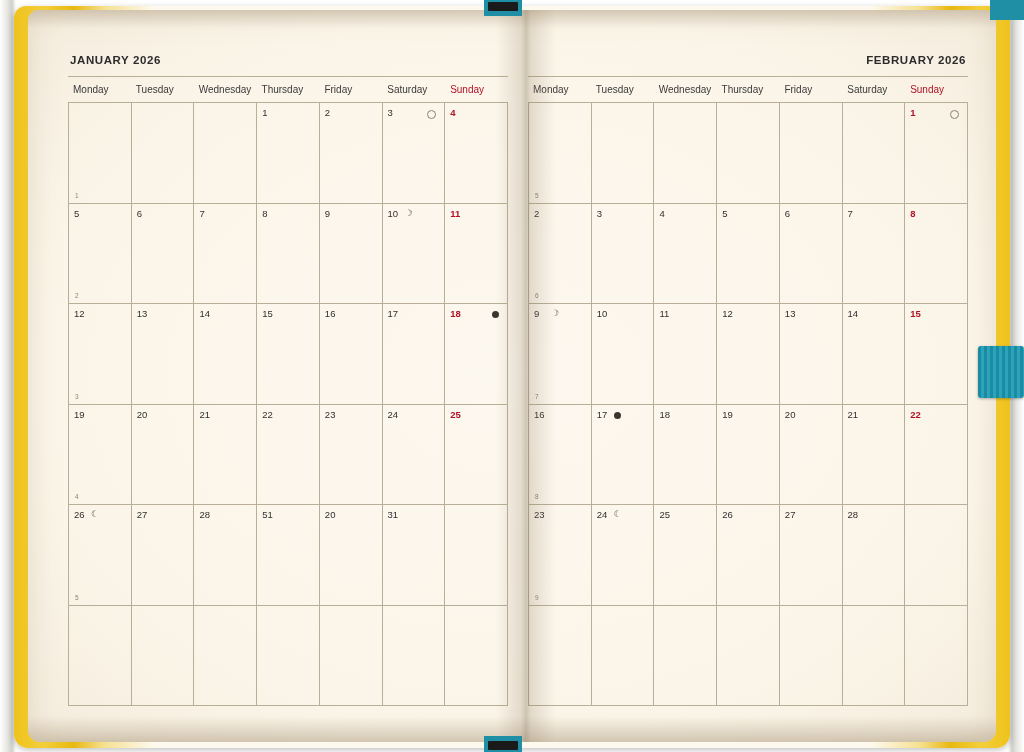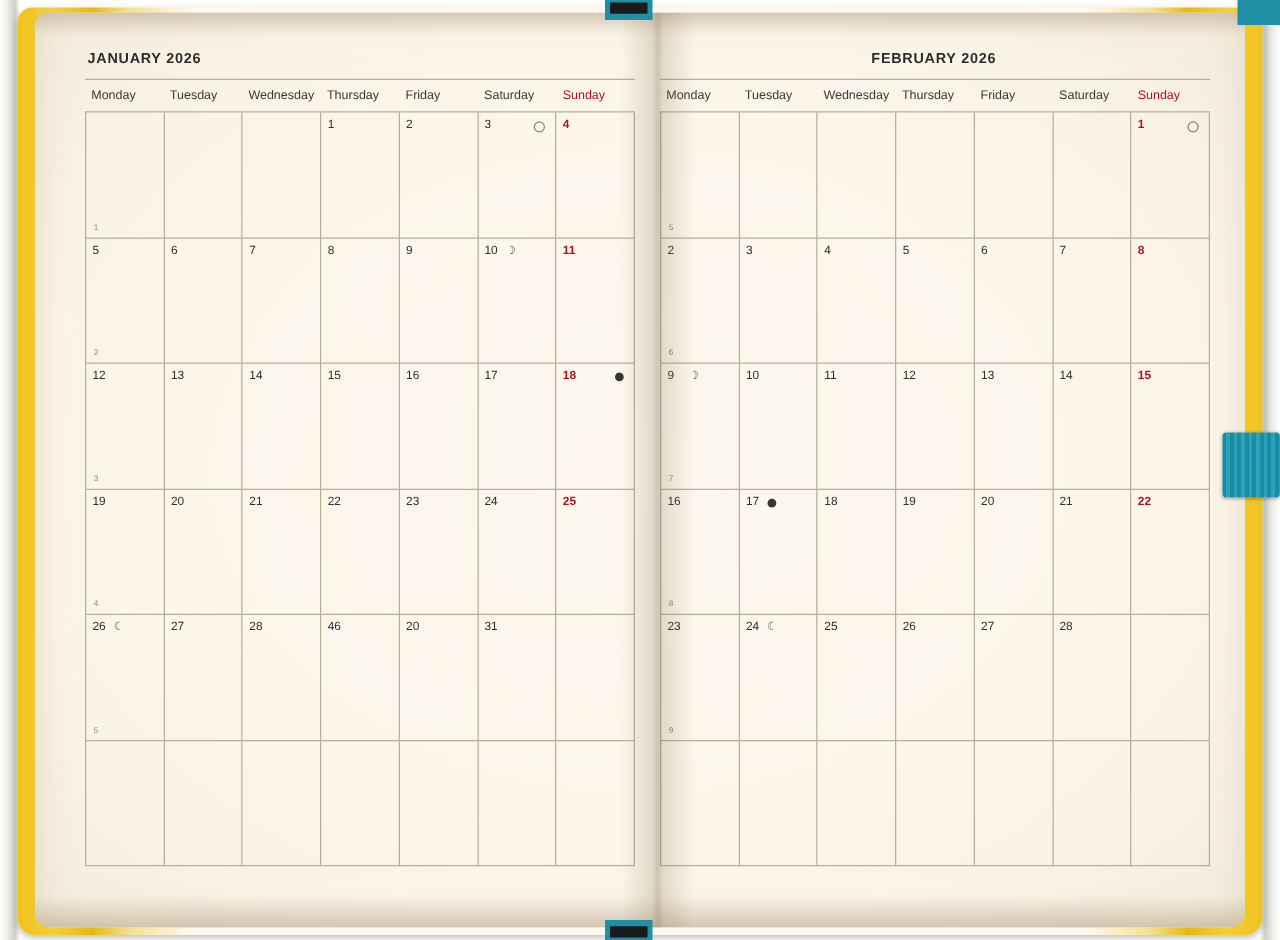--- a/index.html
+++ b/index.html
@@ -121,24 +121,24 @@
     height: 732px;
   }
   .page-left  { left: 40px; }
   .page-right { left: 500px; }
 
   .page-title {
     font-size: 11.5px;
     font-weight: bold;
     letter-spacing: 0.6px;
     color: #2c2c2c;
-    padding-top: 31px;
+    padding-top: 44px;
   }
   .page-left .page-title { text-align: left; padding-left: 2px; }
-  .page-right .page-title { text-align: center; padding-right: 2px; }
+  .page-right .page-title { text-align: right; padding-right: 2px; }
 
   .title-rule {
     margin-top: 10px;
     height: 1px;
     background: #b9ae98;
   }
 
   .dow-row {
     display: grid;
     grid-template-columns: repeat(7, 1fr);
@@ -337,21 +337,21 @@
           <span class="moon in">☾</span>
           <span class="weeknum">5</span>
         </div>
         <div class="cell">
             <span class="daynum">27</span>
           </div>
         <div class="cell">
             <span class="daynum">28</span>
           </div>
         <div class="cell">
-            <span class="daynum">46</span>
+            <span class="daynum">51</span>
           </div>
         <div class="cell">
             <span class="daynum">20</span>
           </div>
         <div class="cell">
             <span class="daynum">31</span>
           </div>
         <div class="cell sun blank">
             <span class="daynum"></span>
           </div>

